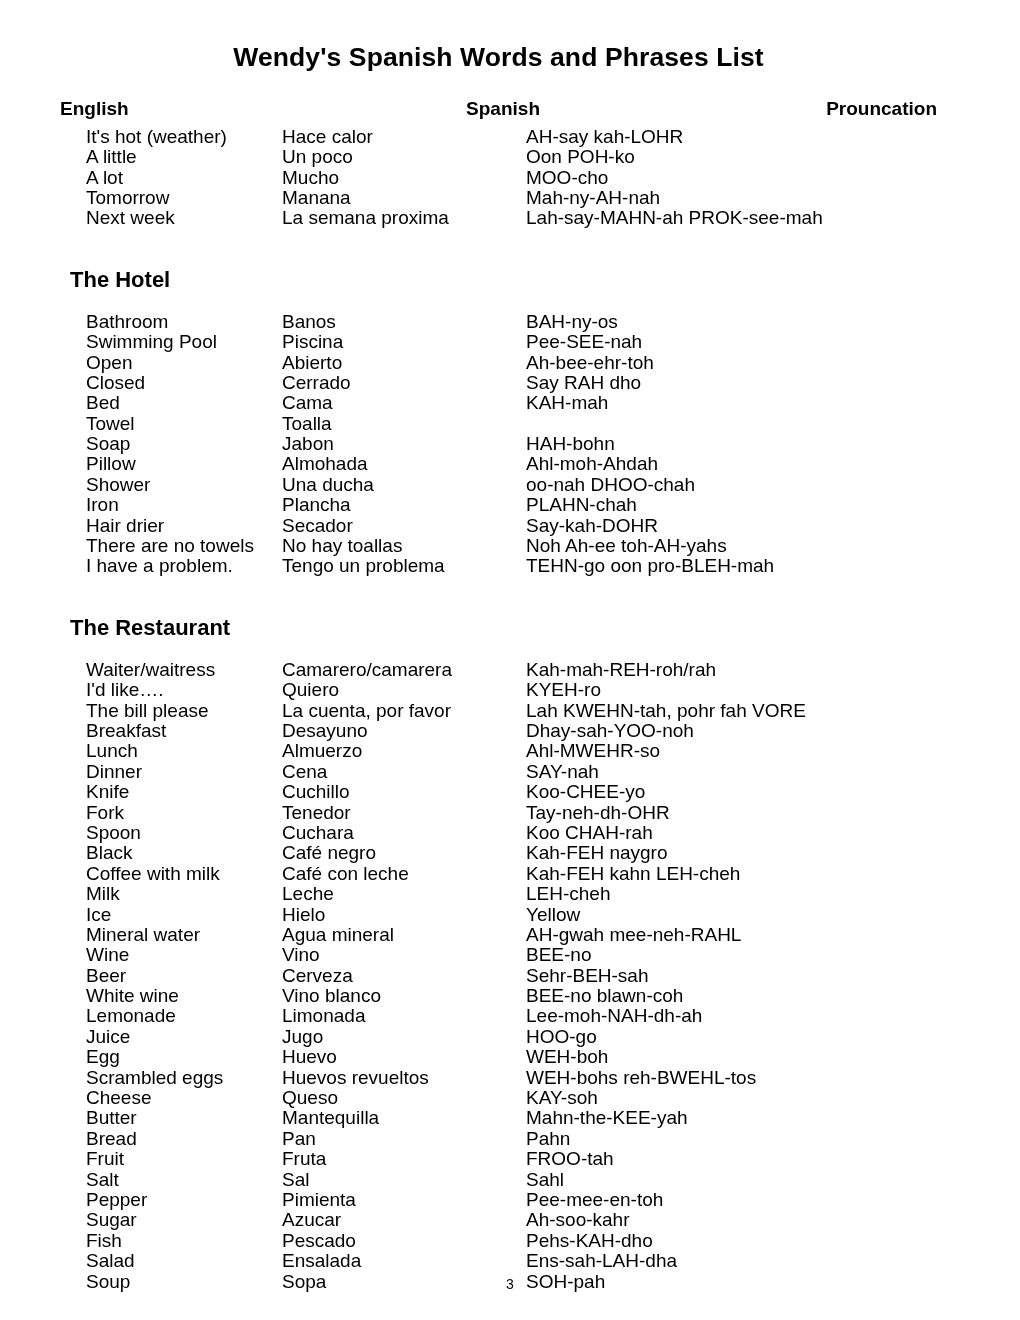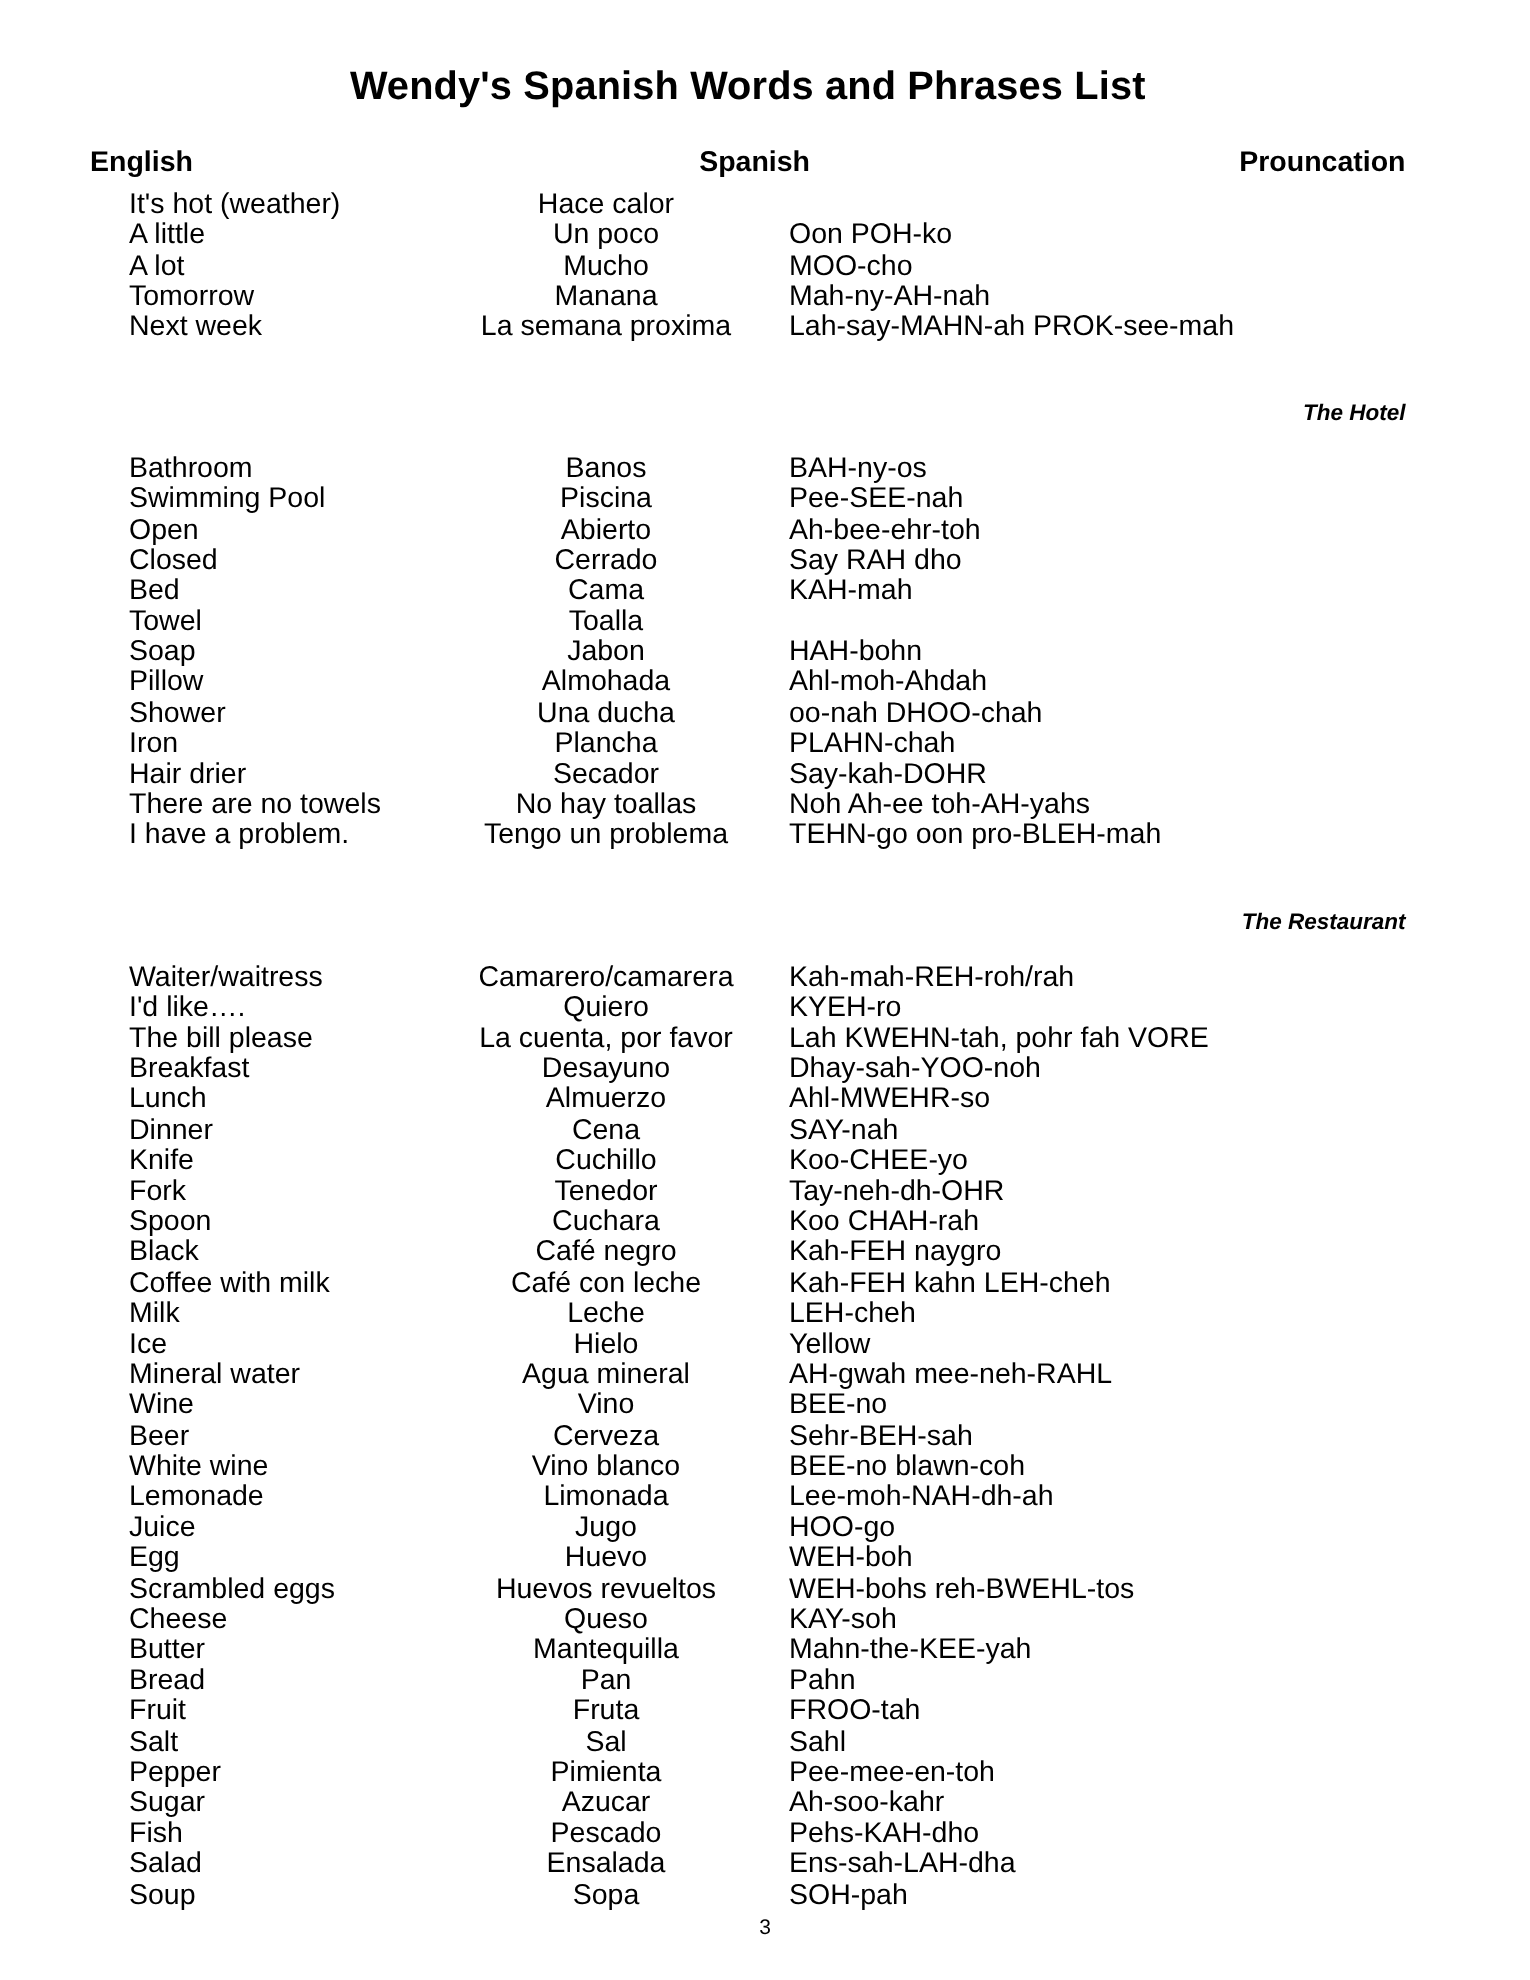--- a/index.html
+++ b/index.html
@@ -41,30 +41,29 @@
   .col-pr { flex: 1; text-align: right; padding-left: 92px;}
 
   .rows { margin-top: 7px; }
   .row {
     display: flex;
     font-size: 19px;
     line-height: 20.4px;
     height: 20.4px;
   }
   .cell-en { width: 222px; padding-left: 26px; box-sizing: border-box; }
-  .cell-sp { width: 244px; box-sizing: border-box; text-align: center; }
+  .cell-sp { width: 244px; box-sizing: border-box; }
   .cell-pr { flex: 1; box-sizing: border-box; }
 
   .section-title {
-    text-align: right;
-    font-size: 15px;
+    text-align: left;
+    font-size: 22px;
     font-weight: bold;
     margin: 0;
     padding-left: 10px;
-    font-style: italic;
   }
   .gap-before-section { height: 38px; }
   .gap-after-section { height: 12px; }
 
   .page-number {
     position: absolute;
     bottom: 28px;
     left: 0;
     width: 1020px;
     text-align: center;
@@ -82,20 +81,21 @@
     <div class="col-en">English</div>
     <div class="col-sp">Spanish</div>
     <div class="col-pr">Prouncation</div>
   </div>
 
   <div id="sections-container">
       <div class="rows">
         <div class="row">
           <div class="cell-en">It's hot (weather)</div>
           <div class="cell-sp">Hace calor</div>
+          <div class="cell-pr">AH-say kah-LOHR</div>
         </div>
         <div class="row">
           <div class="cell-en">A little</div>
           <div class="cell-sp">Un poco</div>
           <div class="cell-pr">Oon POH-ko</div>
         </div>
         <div class="row">
           <div class="cell-en">A lot</div>
           <div class="cell-sp">Mucho</div>
           <div class="cell-pr">MOO-cho</div>

